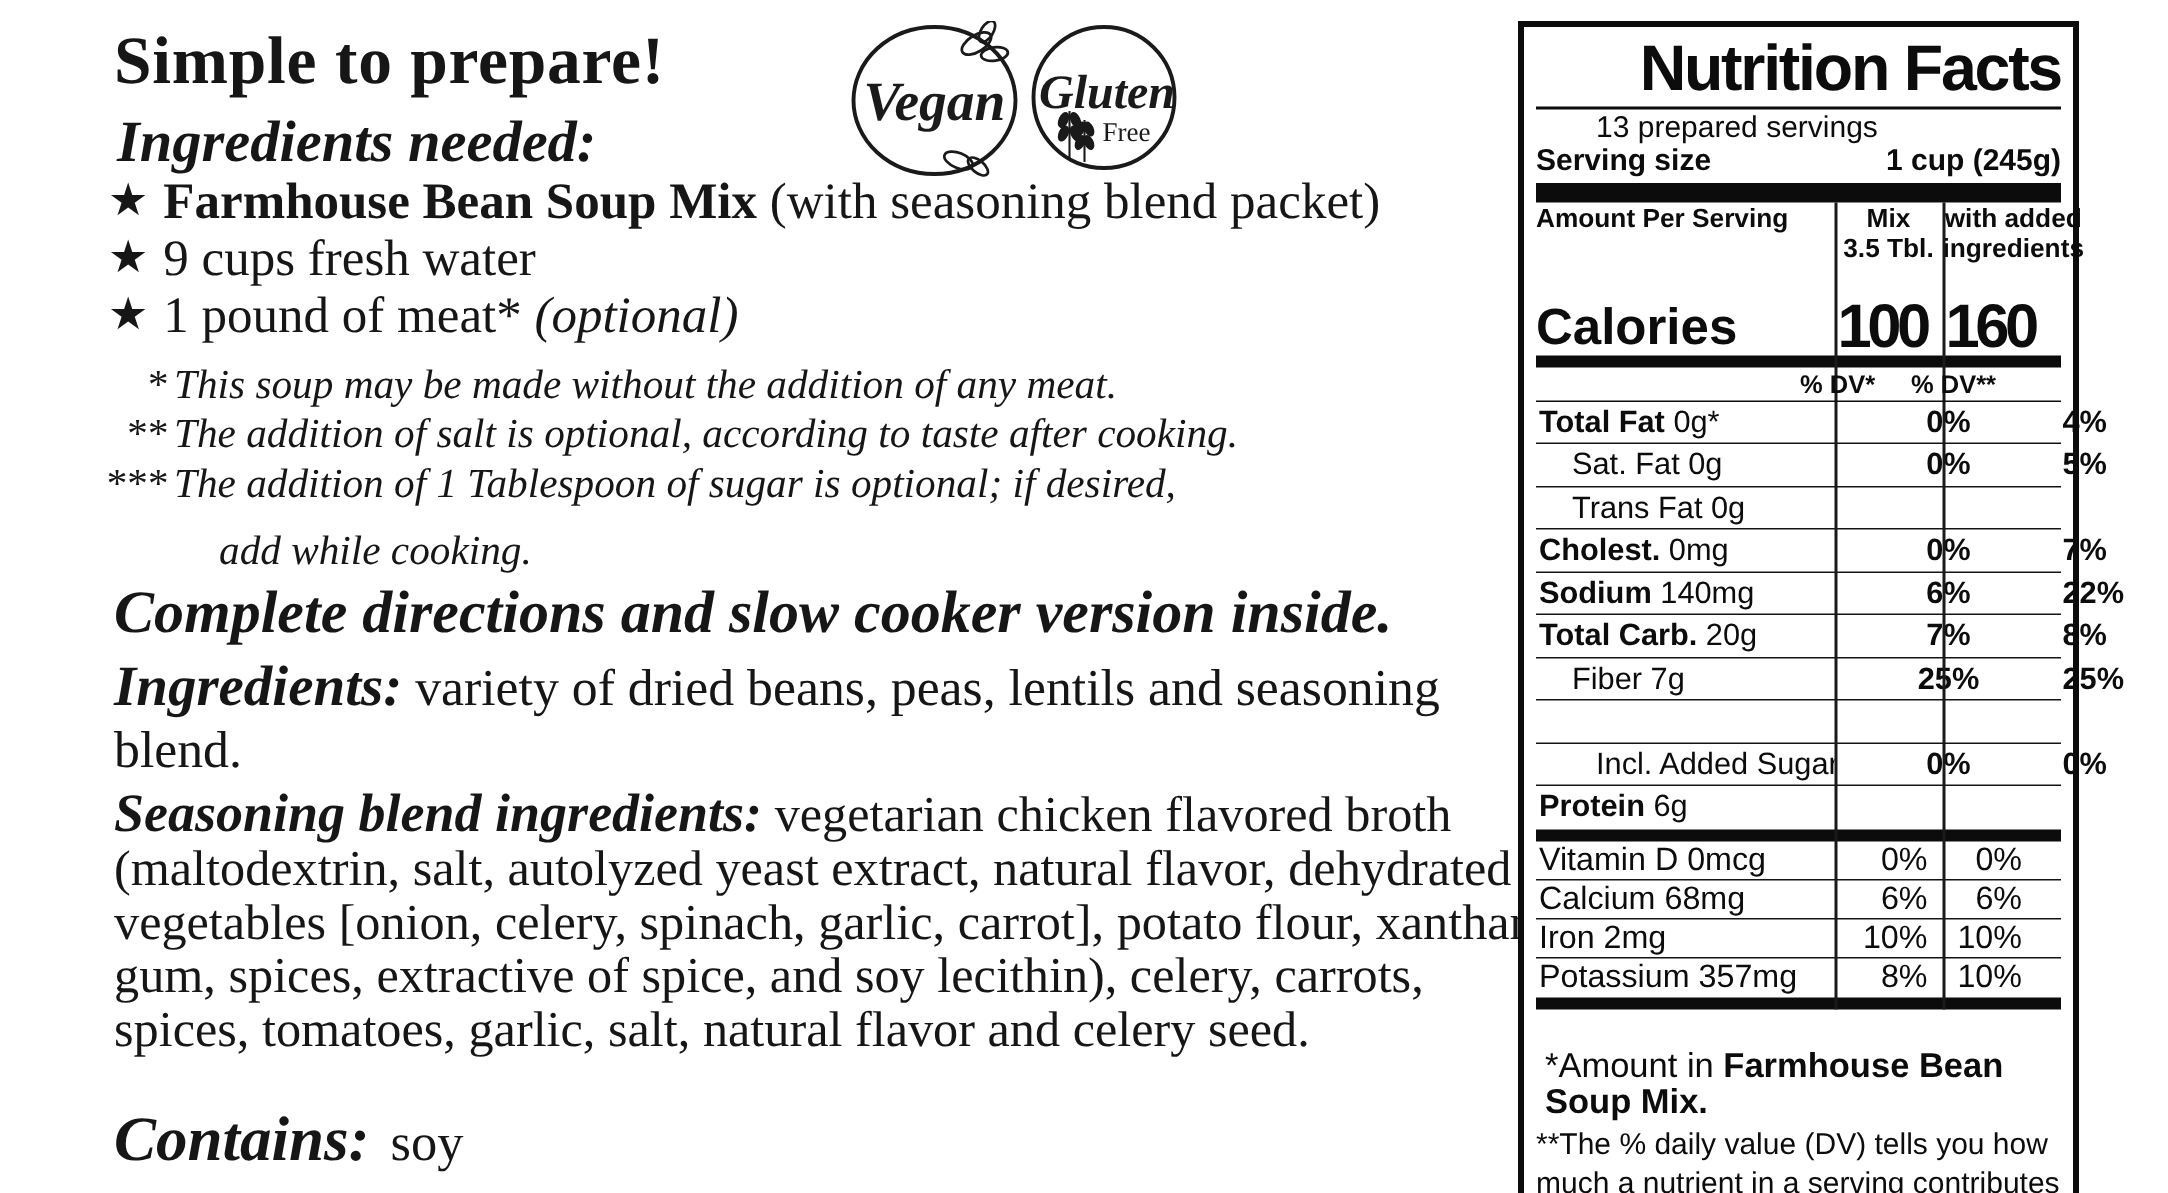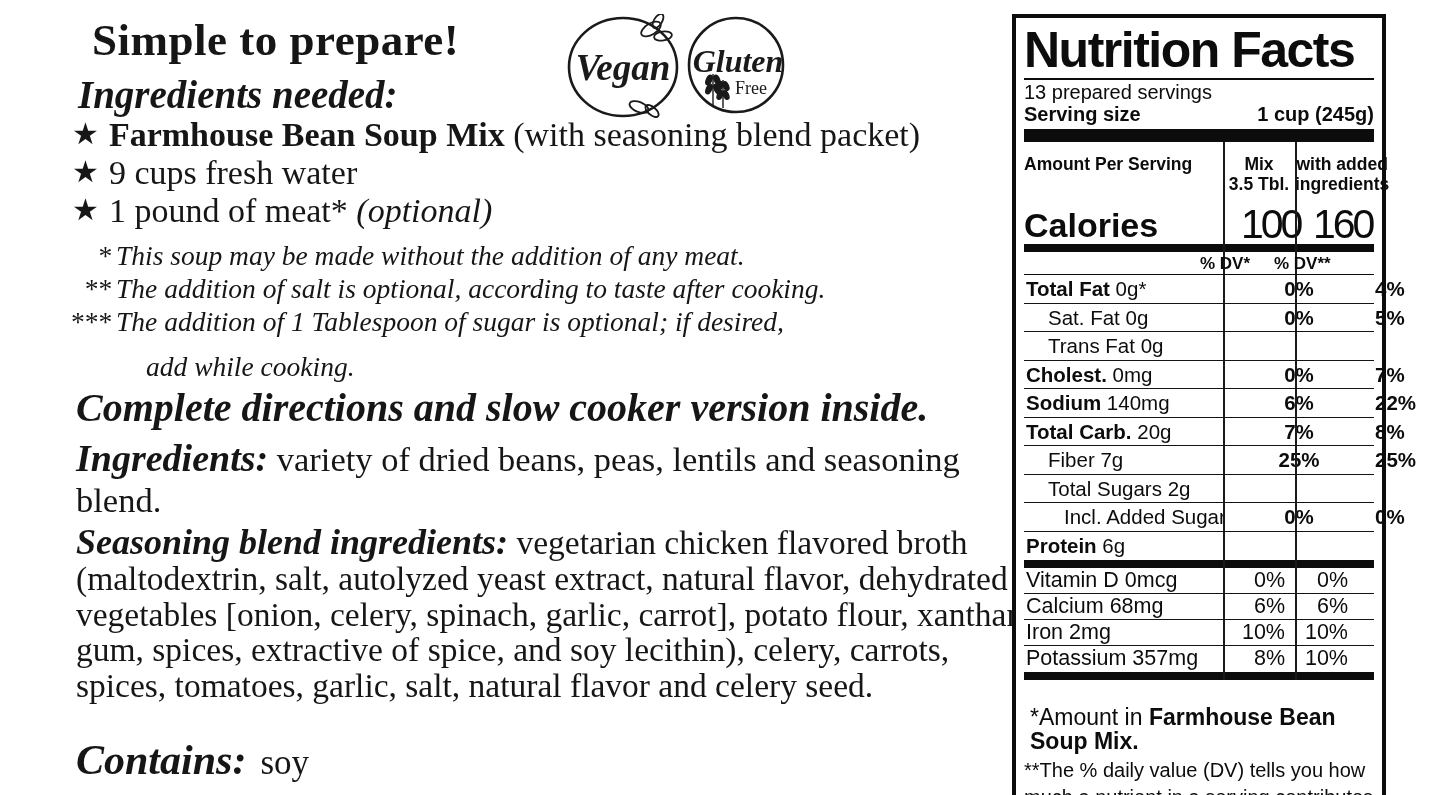--- a/index.html
+++ b/index.html
@@ -1,21 +1,21 @@
 <!DOCTYPE html>
 <html><head>
 <meta charset="utf-8">
 <style>
   * { margin:0; padding:0; box-sizing:border-box; }
   html,body { width:1445px; height:795px; overflow:hidden; background:#ffffff;
               font-family:"Liberation Serif", serif; color:#161616; }
   .abs { position:absolute; }
 
   
-  .heading { left:76px; top:14px; font-size:45px; font-weight:700; letter-spacing:.5px;margin-left:16px; }
+  .heading { left:76px; top:14px; font-size:45px; font-weight:700; letter-spacing:.5px; }
   .subheading { left:78px; top:72px; font-size:39px; font-weight:700; font-style:italic; }
   .bullets { left:72px; top:116px; font-size:34px; line-height:37px; white-space:nowrap; }
   .bullet-line .star { font-size:30px; margin-right:10px; position:relative; top:-2px; }
   .bullet-line .b { font-weight:700; }
   .bullet-line .it { font-style:italic;text-align:center; }
   .notes { left:64px; top:239px; font-size:27.5px; font-style:italic; line-height:33px; }
   .note-row { display:flex; }
   .note-prefix { width:52px; text-align:right; flex:0 0 52px; padding-right:5px; }
   .note-cont { padding-left:30px;margin-top:12px; }
   .directions { left:76px; top:384px; font-size:40px; font-weight:700; font-style:italic; white-space:nowrap; }
@@ -26,37 +26,37 @@
   .contains { left:76px; top:736px; font-size:35px; }
   .contains .lead { font-size:42px; font-weight:700; font-style:italic; margin-right:14px; }
 
   
   .badges { left:563px; top:14px; width:232px; height:108px; }
 
   
   .nf { left:1012px; top:14px; width:374px; height:900px; border:4px solid #0c0c0c;
         background:#fff; padding:4px 8px 0 8px; font-family:"Liberation Sans", sans-serif;
         color:#0c0c0c; }
-  .nf-title { font-size:50px; font-weight:700; letter-spacing:-1.5px; line-height:1.04;
-              padding-top:2px; white-space:nowrap; }
+  .nf-title { font-size:43px; font-weight:700; letter-spacing:-1.5px; line-height:1.04;
+              padding-top:2px; white-space:nowrap;text-align:right; }
   .nf-rule { border-bottom:2px solid #0c0c0c; margin:2px 0 1px 0; }
-  .nf-servings { font-size:20px; line-height:22px; }
+  .nf-servings { font-size:20px; line-height:22px;margin-left:40px; }
   .nf-servingrow { display:flex; justify-content:space-between; font-size:20px;
                    font-weight:700; line-height:23px; }
   .nf-bigbar { height:13px; background:#0c0c0c; margin:3px 0 0 0; }
   .nf-table { position:relative; }
   .vline { position:absolute; width:1.5px; background:#1a1a1a; top:0; bottom:0; }
   .vline1 { left:199px; } .vline2 { left:271px; }
   .nf-grid { display:grid; grid-template-columns:199px 72px auto; }
-  .nf-amthdr { padding-top:12px; height:46px; font-size:17.5px; font-weight:700; line-height:20px; }
+  .nf-amthdr { padding-top:0; height:46px; font-size:17.5px; font-weight:700; line-height:20px; }
   .nf-amthdr .c { text-align:center; }
   .nf-calrow { align-items:end; height:56px; }
   .nf-callabel { font-size:34px; font-weight:700; line-height:1; padding-bottom:2px; }
-  .nf-calval { font-size:41px; font-weight:400; letter-spacing:-3px; line-height:.95;
-               padding-left:18px; }
+  .nf-calval { font-size:41px; font-weight:700; letter-spacing:-3px; line-height:.95;
+               padding-left:2px; }
   .nf-thickbar { height:8px; background:#0c0c0c; }
   .nf-dvrow { position:relative; height:23px; border-bottom:1.5px solid #0c0c0c;
               font-size:17px; font-weight:700; }
   .nf-dv1 { position:absolute; left:176px; top:2px; }
   .nf-dv2 { position:absolute; left:250px; top:2px; }
   .nrow { height:28.5px; font-size:20.5px; line-height:27px; border-bottom:1.5px solid #141414;gap:40px; }
   .nrow:last-of-type { border-bottom:none; }
   .nrow .lbl { padding-left:2px; white-space:nowrap; overflow:hidden; }
   .nrow .lbl.ind1 { padding-left:24px; }
   .nrow .lbl.ind2 { padding-left:40px; }
@@ -211,21 +211,20 @@
           <div class="lbl ind0"><span class="b">Total Carb.</span><span> 20g</span></div>
           <div class="val">7%</div>
           <div class="val">8%</div>
         </div>
         <div class="nf-grid nrow">
           <div class="lbl ind1"><span>Fiber 7g</span></div>
           <div class="val">25%</div>
           <div class="val">25%</div>
         </div>
         <div class="nf-grid nrow">
-          <div class="lbl ind1"><span>Total Sugars 2g</span></div>
           <div class="val"></div>
           <div class="val"></div>
         </div>
         <div class="nf-grid nrow">
           <div class="lbl ind2"><span>Incl. Added Sugars 0g</span></div>
           <div class="val">0%</div>
           <div class="val">0%</div>
         </div>
         <div class="nf-grid nrow">
           <div class="lbl ind0"><span class="b">Protein</span><span> 6g</span></div>

